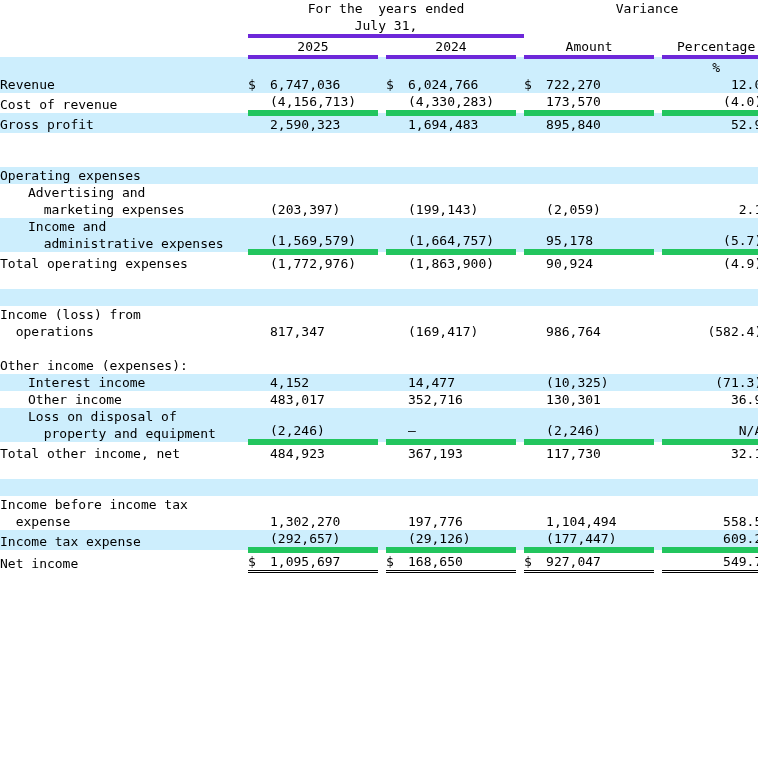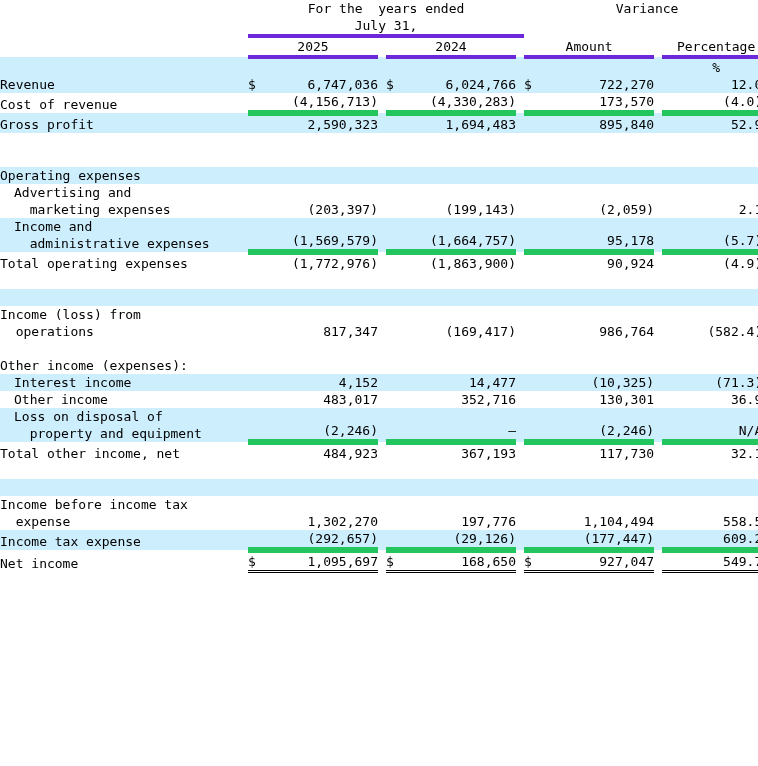--- a/index.html
+++ b/index.html
@@ -38,25 +38,24 @@
   col.c-cur   { width: 22px;  }
   col.c-num   { width: 108px; }
   col.c-gap   { width: 8px;   }
 
   .row-band td { background: #cdeefd; }
 
   .lbl {
     padding-left: 2px;
     white-space: pre;
   }
-  .lbl.ind1 { padding-left: 14px; }
+  .lbl.ind1 { padding-left: 28px; }
   .bold { font-weight: bold; margin-top: 28px; }
 
   .num {
-    text-align: right;
     padding-right: 6px;
     white-space: pre;
   }
   .cur {
     text-align: left;
     padding-left: 4px;
     white-space: pre;
   }
   .pct { text-align: right; padding-right: 10px; white-space: pre; }
 

